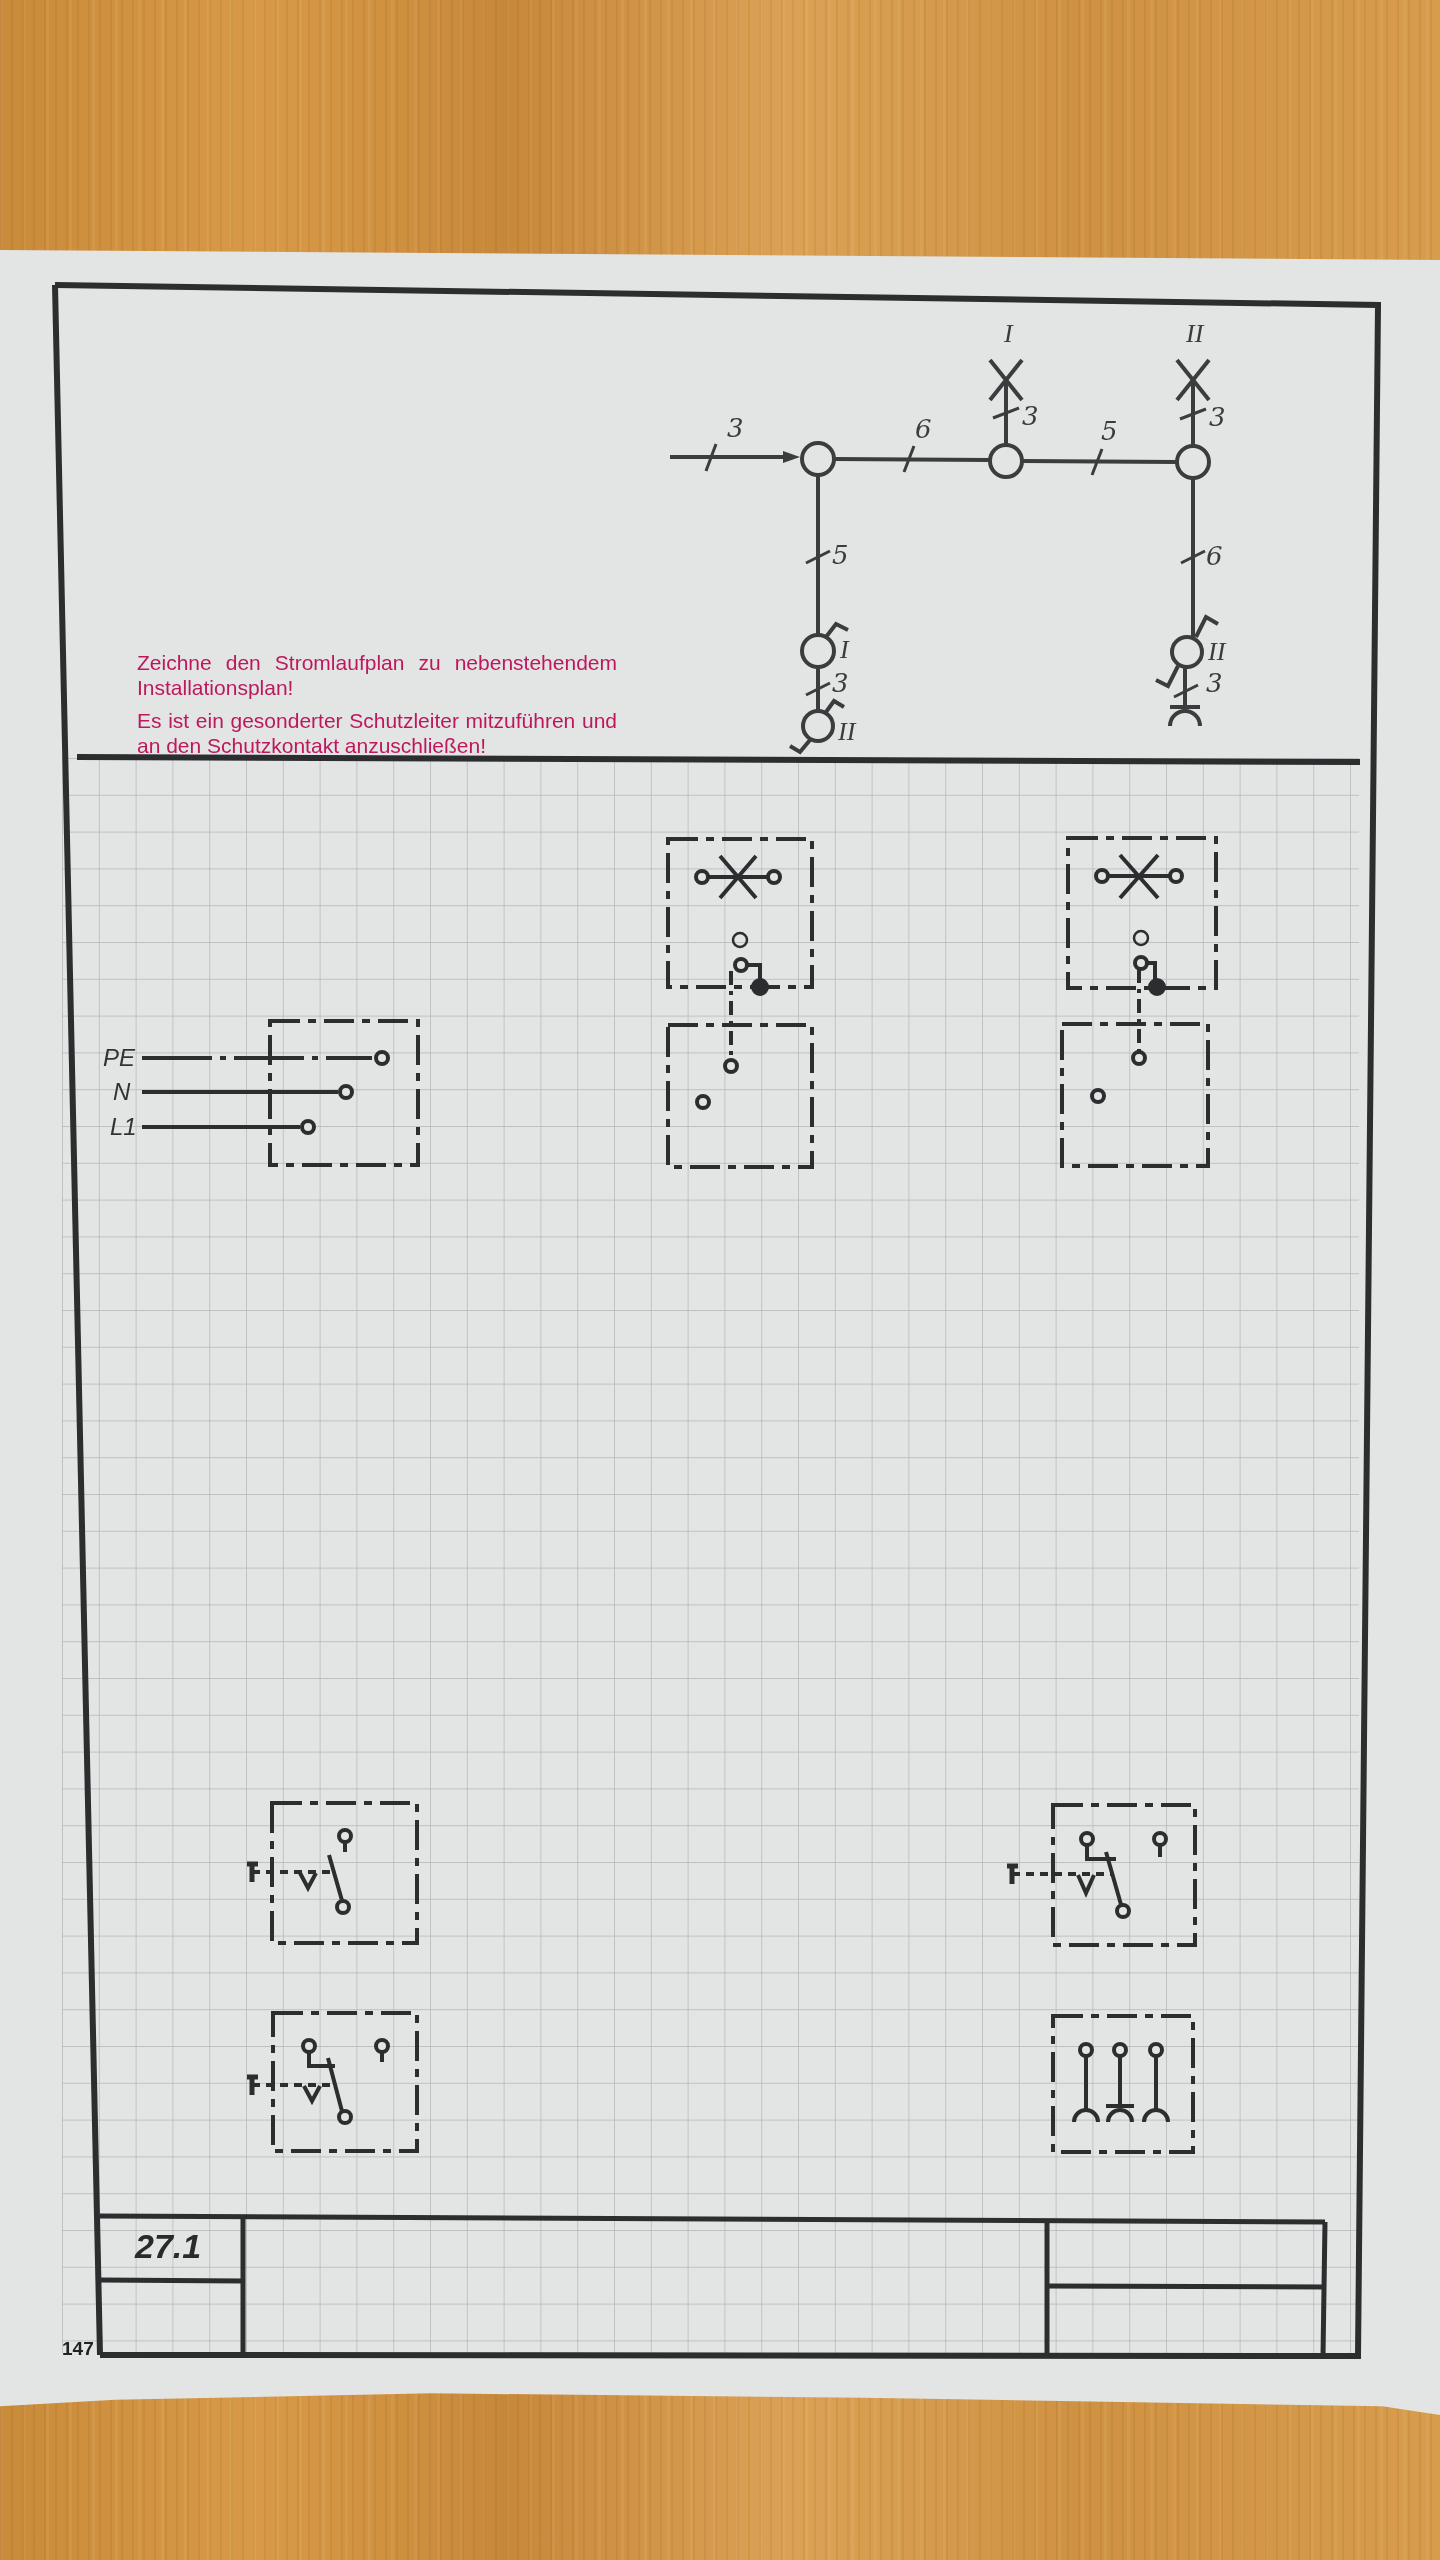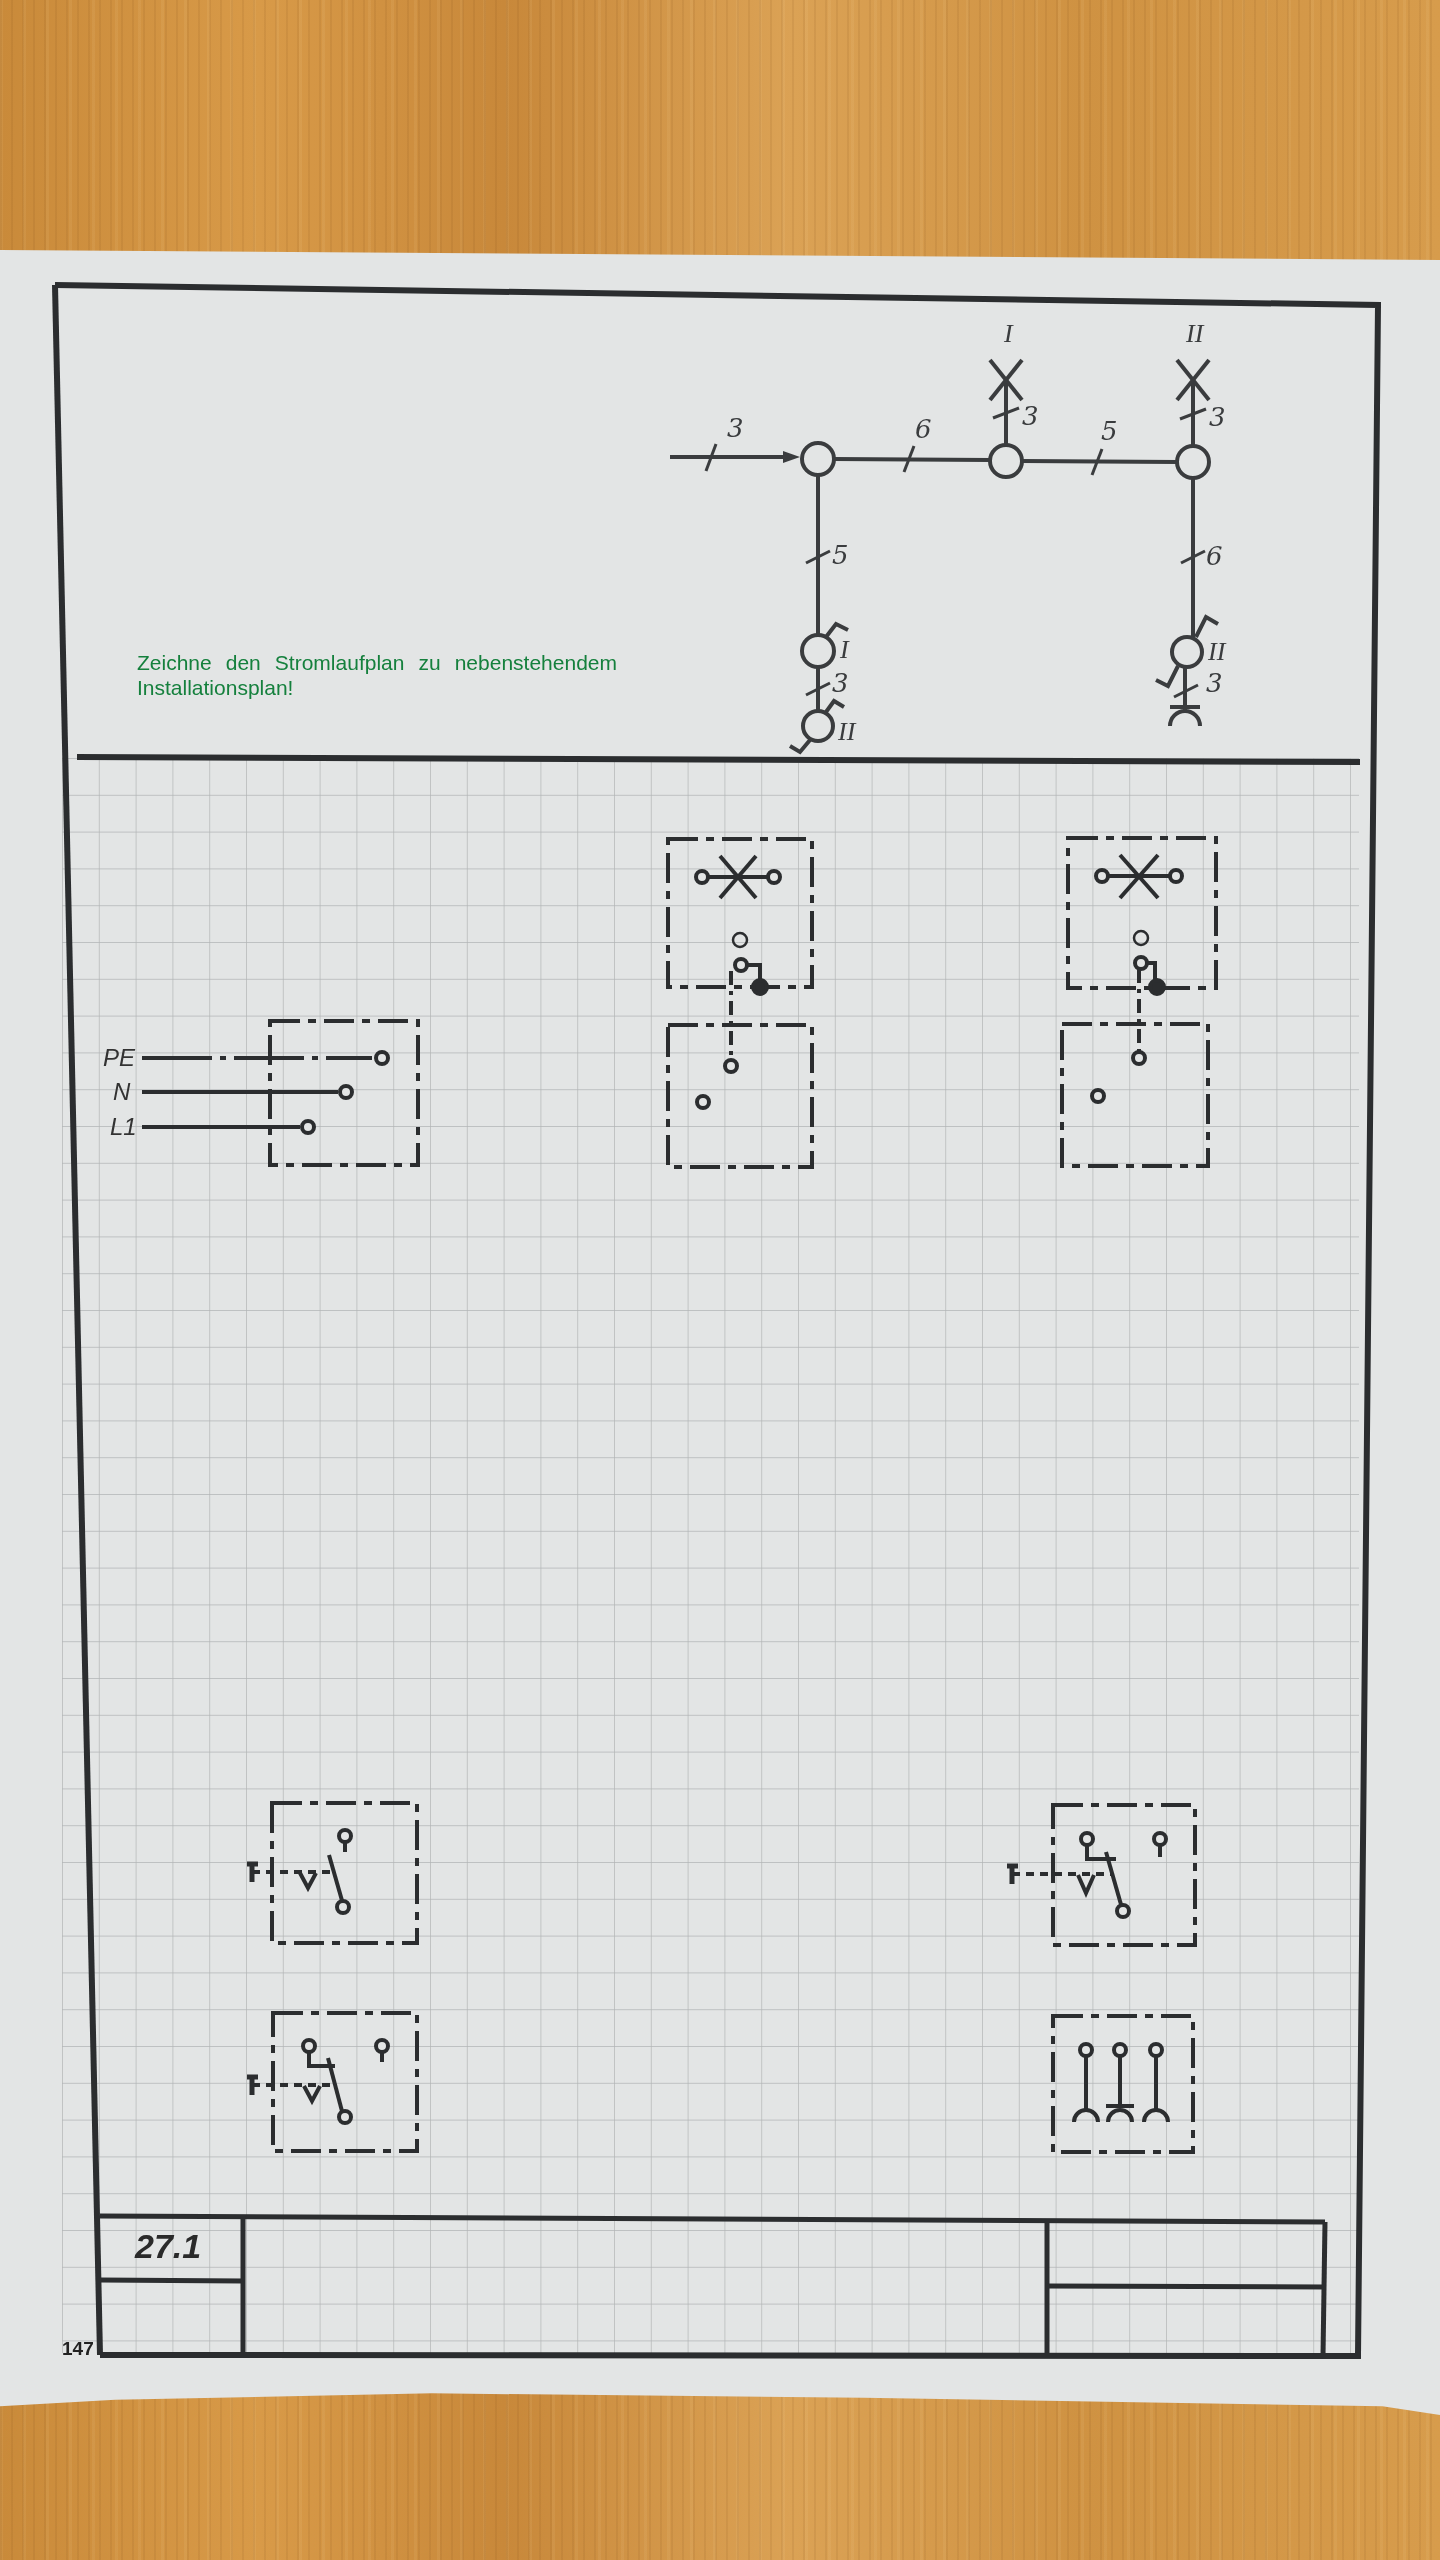--- a/index.html
+++ b/index.html
@@ -14,21 +14,21 @@
                 repeating-linear-gradient(90deg, rgba(255,230,180,0.08) 0px, rgba(255,230,180,0.08) 3px, transparent 3px, transparent 23px);
   }
   .page {
     position:absolute; left:0; top:250px; width:1440px; height:2165px;
     background:#e3e5e5;
     clip-path: polygon(0 0, 100% 10px, 100% 100%, 96% 99.6%, 60% 99.2%, 30% 99.0%, 8% 99.3%, 0 99.6%);
   }
   svg.sheet { position:absolute; left:0; top:0; }
   .instructions {
     position:absolute; left:137px; top:400px; width:480px;
-    color:#15803d; font-size:21px; line-height:25px;
+    color:#be185d; font-size:21px; line-height:25px;
   }
   .instructions p { margin:0 0 8px 0; text-align:justify; text-align-last:left; }
   .wire-label { font-family:"DejaVu Serif", serif; font-style:italic; font-size:26px; fill:#3a3c3e; }
   .roman { font-family:"Liberation Serif", serif; font-style:italic; font-size:26px; fill:#3a3c3e; }
   .cond-label { font-family:"Liberation Sans", sans-serif; font-style:italic; font-size:24px; fill:#333; }
   .exercise-no { font-family:"Liberation Sans", sans-serif; font-style:italic; font-weight:bold; font-size:34px; fill:#2a2a2a; }
   .page-no { font-family:"Liberation Sans", sans-serif; font-weight:bold; font-size:19px; fill:#222; }
 </style>
 </head>
 <body>
@@ -228,14 +228,15 @@
 
     <g>
       <text class="cond-label" x="103" y="1066">PE</text>
       <text class="cond-label" x="113" y="1100">N</text>
       <text class="cond-label" x="110" y="1135">L1</text>
     </g>
   </svg>
 
   <div class="instructions">
     <p>Zeichne den Stromlaufplan zu nebenstehendem Installationsplan!</p>
+    <p>Es ist ein gesonderter Schutzleiter mitzuführen und an den Schutzkontakt anzuschließen!</p>
   </div>
 </div>
 
 </body></html>

